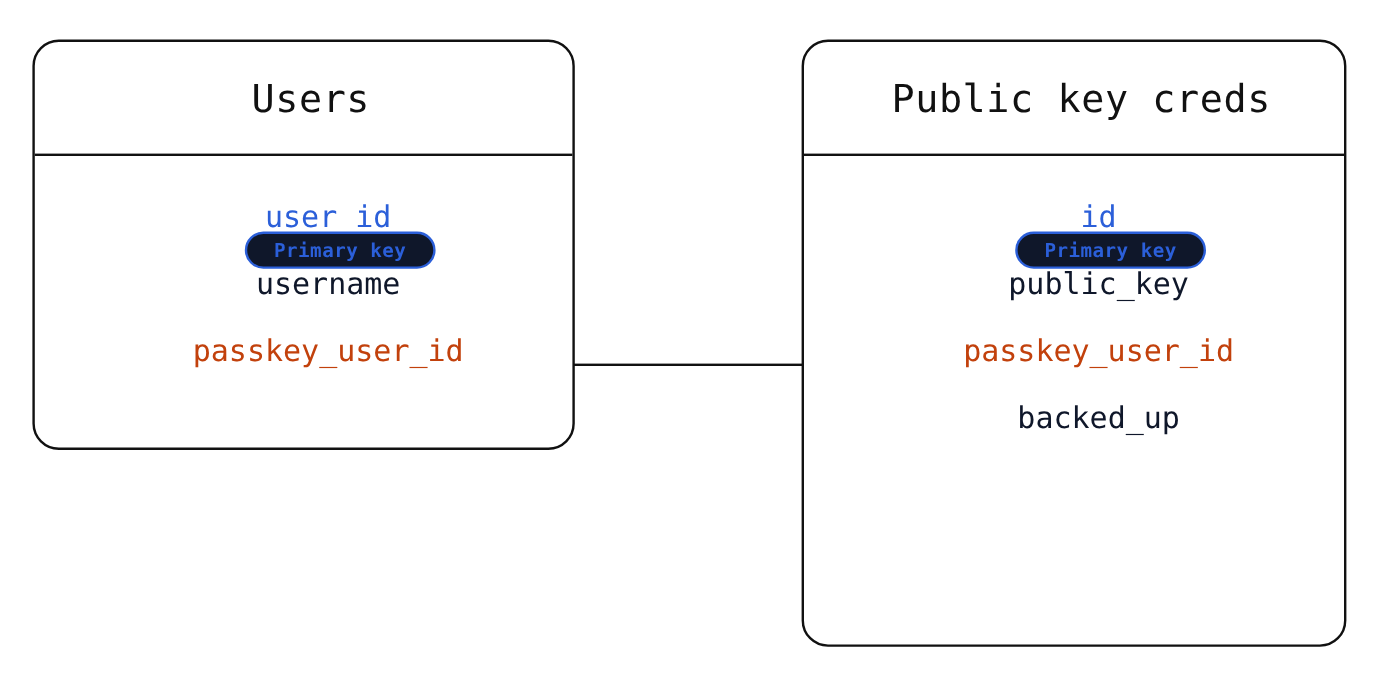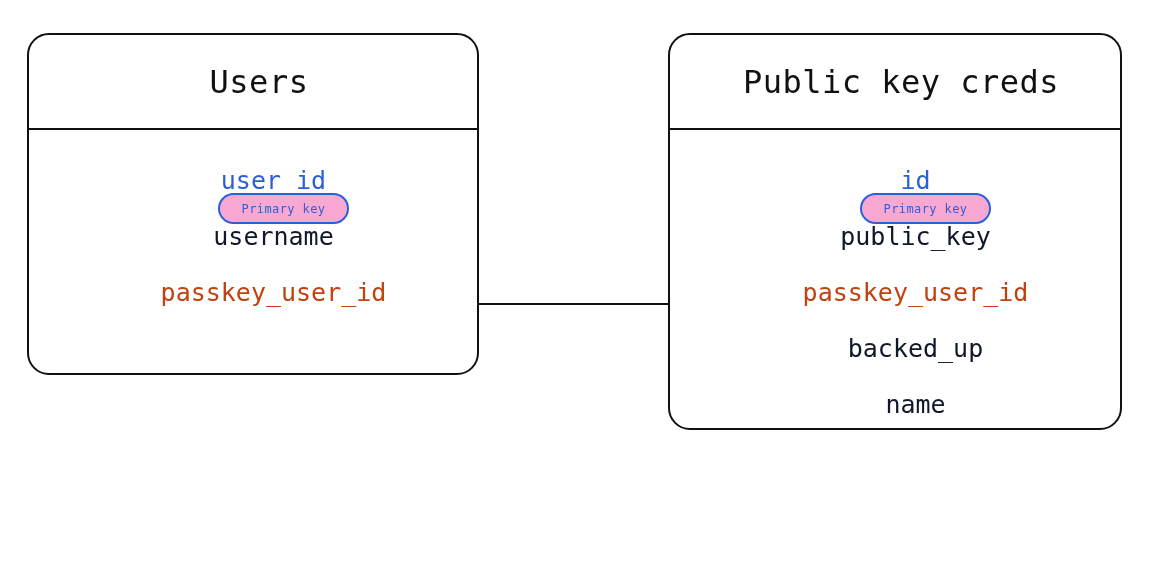--- a/index.html
+++ b/index.html
@@ -34,21 +34,21 @@
     left: 27px;
     top: 33px;
     width: 452px;
     height: 342px;
   }
 
   #entity-pkcreds {
     left: 668px;
     top: 33px;
     width: 454px;
-    height: 397px;
+    height: 506px;
   }
 
   .entity-title {
     position: absolute;
     left: 0;
     right: 0;
     top: 0;
     height: 93px;
     display: flex;
     align-items: center;
@@ -100,24 +100,24 @@
   .pk-badge {
     display: inline-flex;
     align-items: center;
     justify-content: center;
     margin-left: 20px;
     height: 31px;
     padding: 0 22px;
     box-sizing: border-box;
     border: 2px solid #2B5FD9;
     border-radius: 999px;
-    background: #f9a8d4;
+    background: #0f172a;
     color: #2B5FD9;
-    font-size: 12px;
-    font-weight: normal;
+    font-size: 16px;
+    font-weight: bold;
     letter-spacing: 0.4px;
     white-space: nowrap;
   }
 
   
   #relation-connector {
     position: absolute;
     left: 478px;
     top: 303px;
     width: 192px;
@@ -175,21 +175,18 @@
       </div>
 
       <div class="field-row">
         <span class="field-name fk">passkey_user_id</span>
       </div>
 
       <div class="field-row">
         <span class="field-name">backed_up</span>
       </div>
 
-      <div class="field-row">
-        <span class="field-name">name</span>
-      </div>
 
 
     </div>
   </div>
 
 </div>
 
 </body></html>

